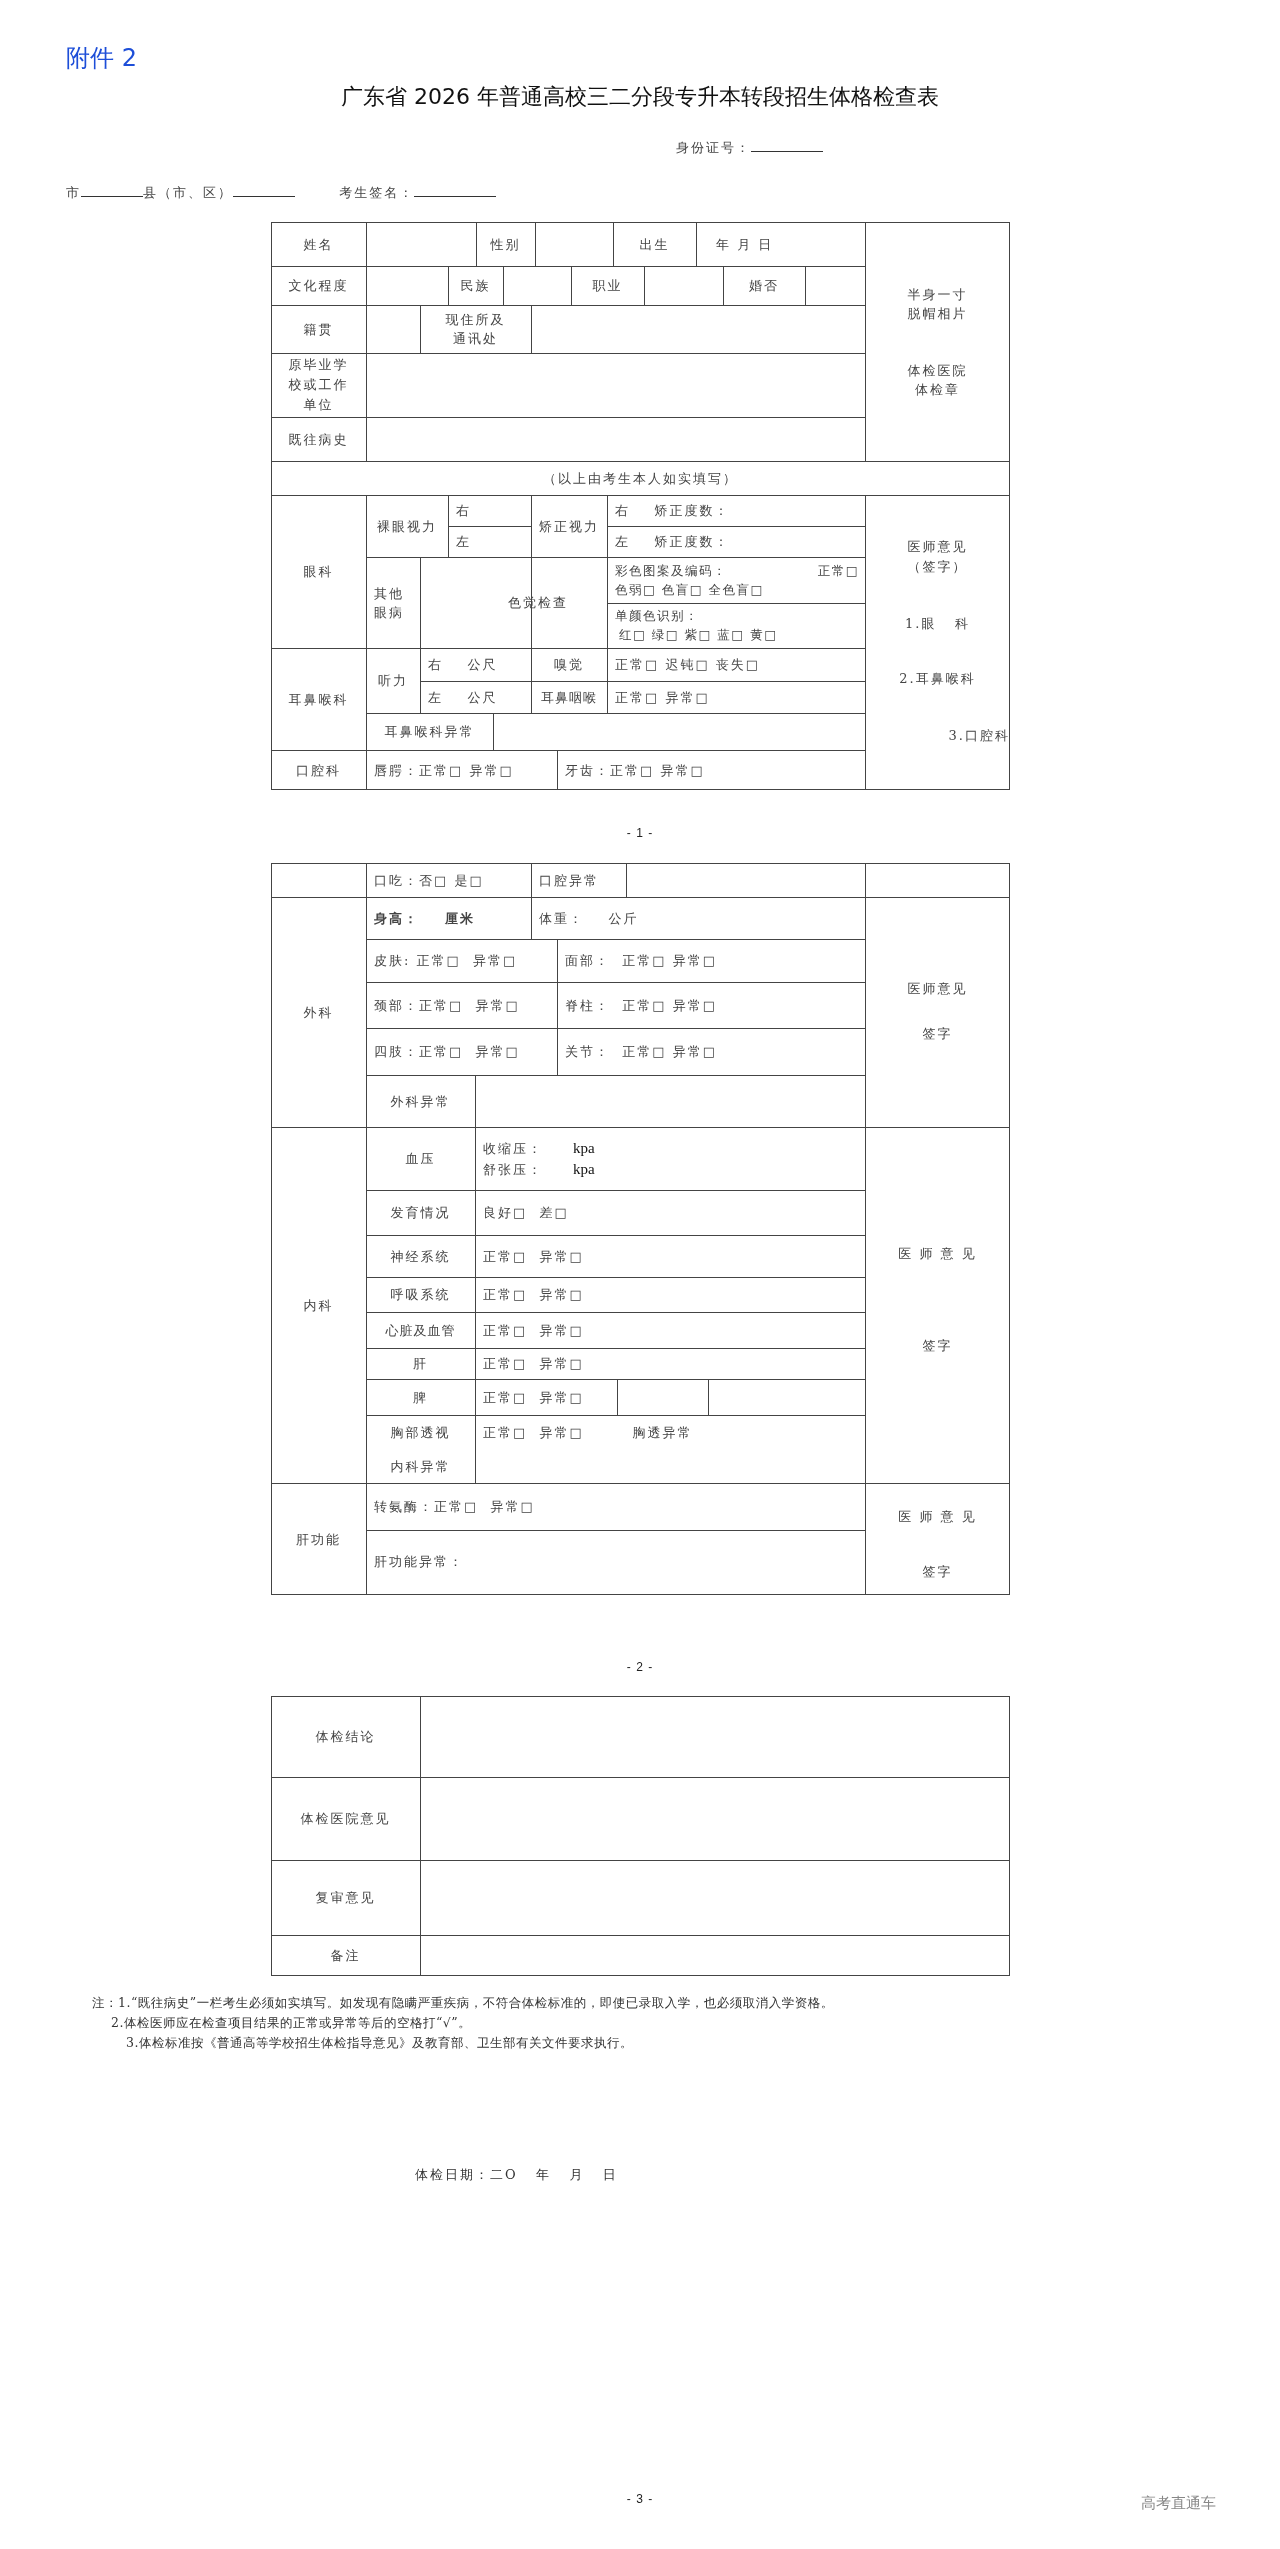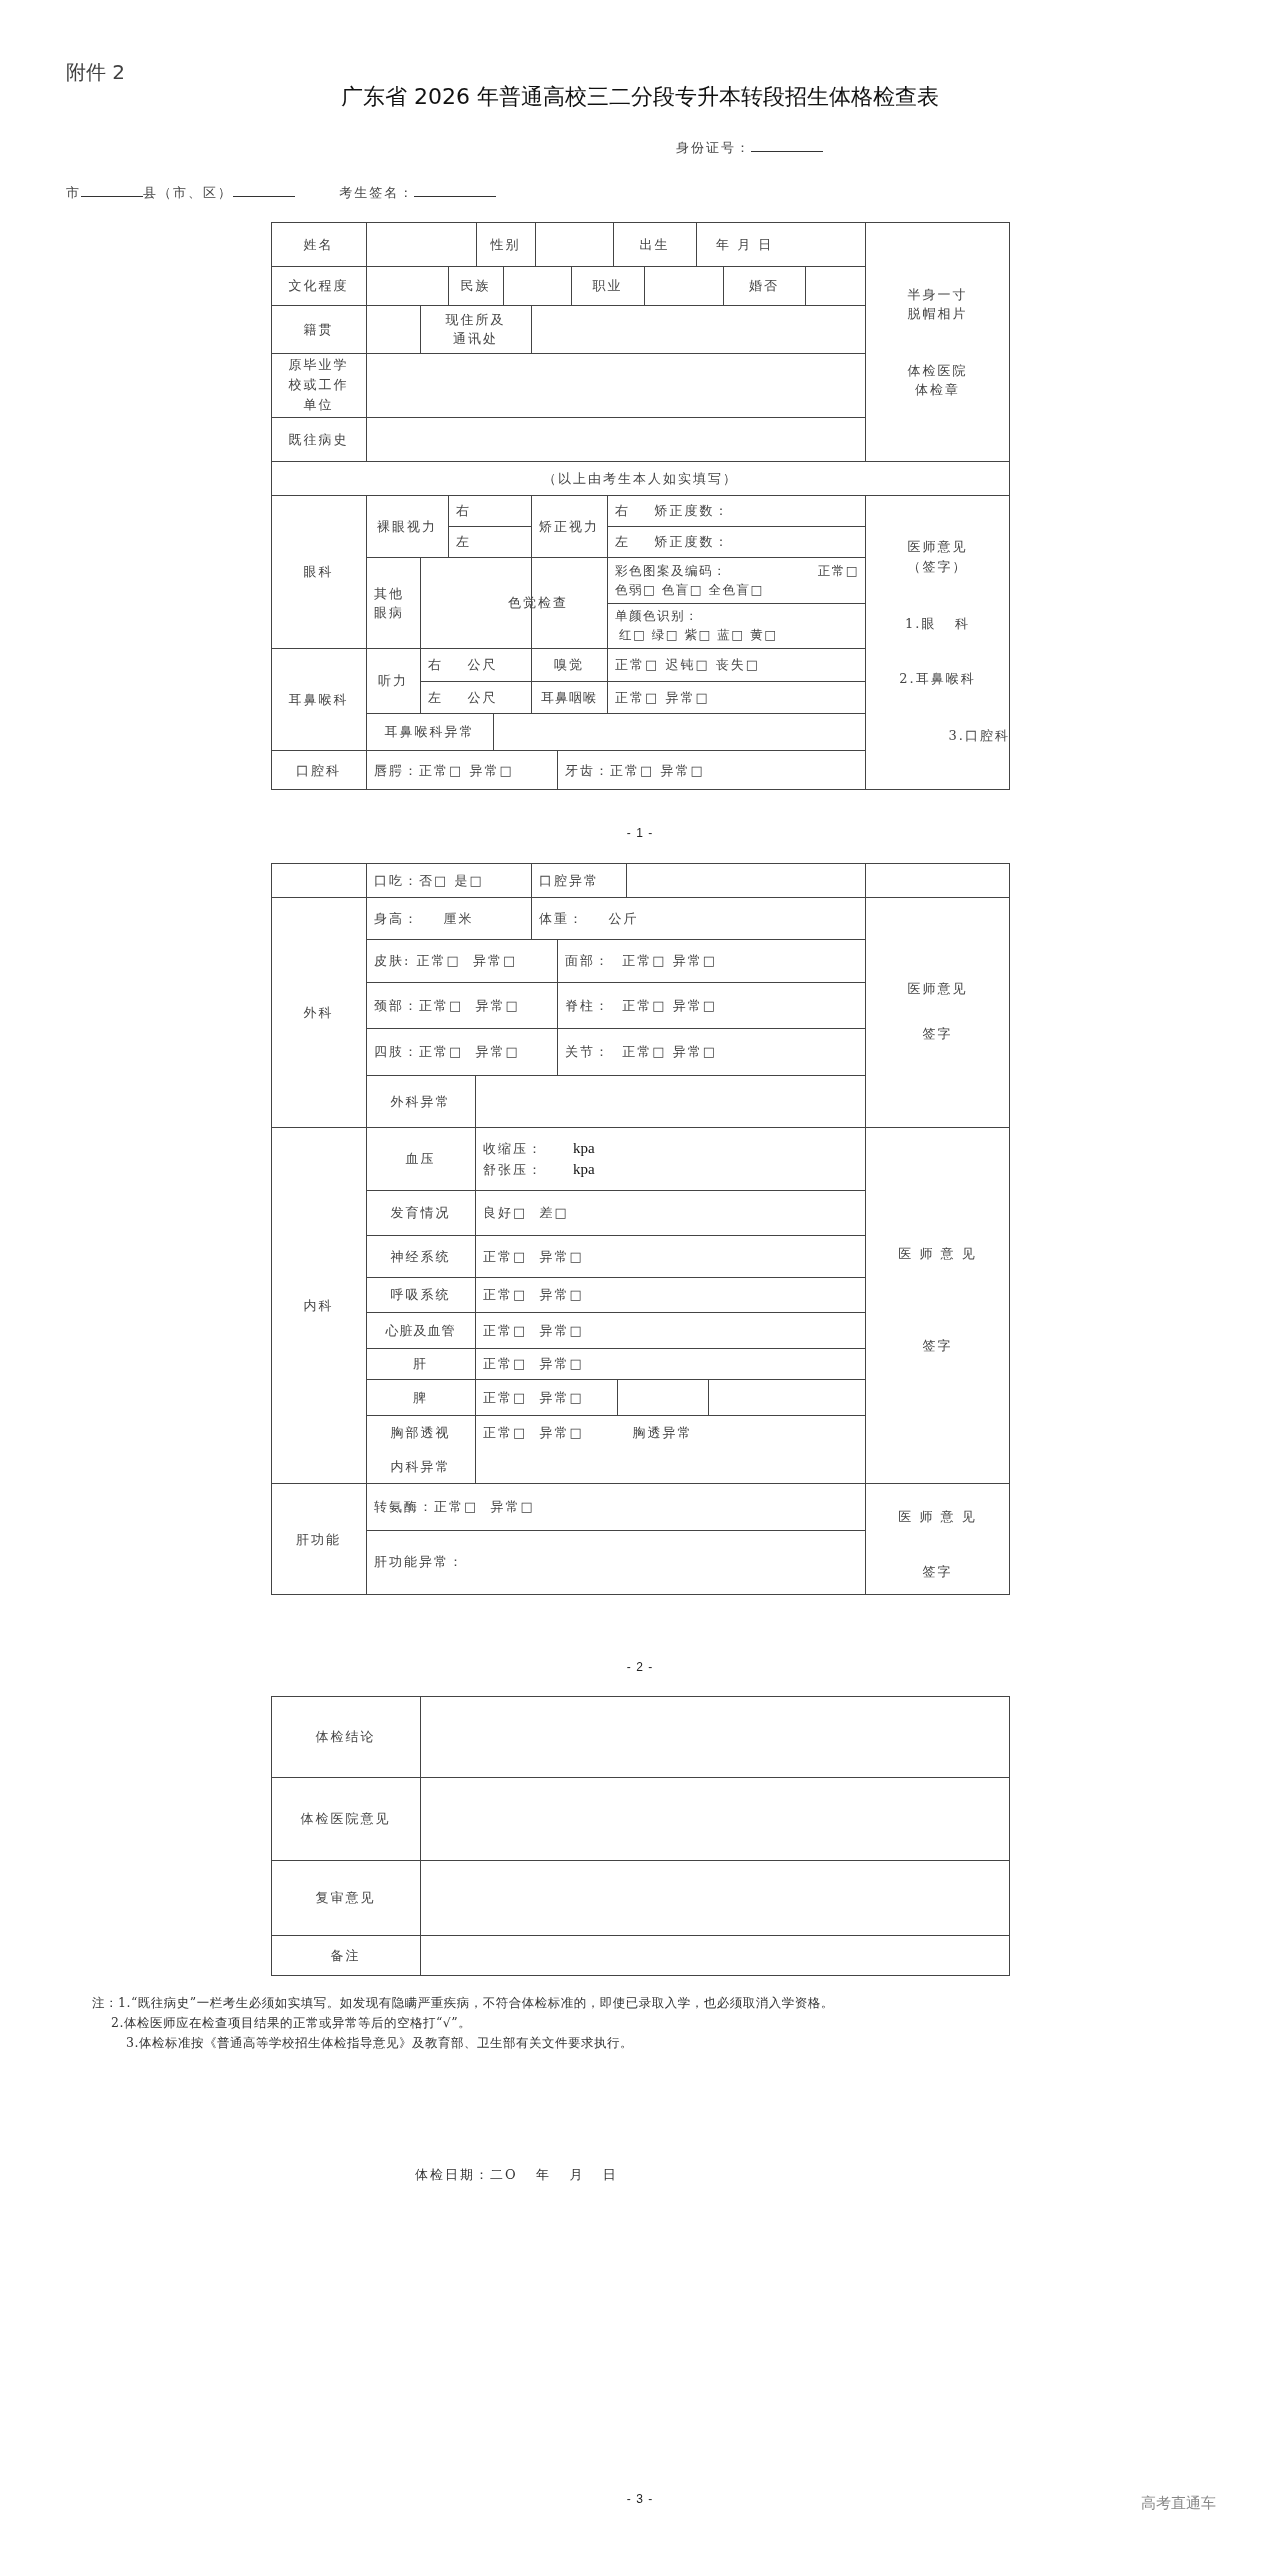--- a/index.html
+++ b/index.html
@@ -3,21 +3,21 @@
 <meta charset="utf-8">
 <style>
   html, body { margin:0; padding:0; background:#fff; }
   body { width:1280px; height:2549px; position:relative; overflow:hidden;
          font-family:"DejaVu Serif", serif; color:#333; }
   .abs { position:absolute; }
   .txt { position:absolute; white-space:nowrap; font-size:13px; color:#444; letter-spacing:2px; }
   .hl { position:absolute; height:0; border-top:1.5px solid #444; }
   .vl { position:absolute; width:0; border-left:1.5px solid #444; }
   .title { font-family:"DejaVu Sans", sans-serif; font-size:22px; color:#111; letter-spacing:0; }
-  .attach { font-family:"DejaVu Sans", sans-serif; font-size:20px; color:#404040; letter-spacing:0;margin-top:17px; }
+  .attach { font-family:"DejaVu Sans", sans-serif; font-size:24px; color:#1d4ed8; letter-spacing:0; }
   .uline { display:inline-block; border-bottom:1.5px solid #333; height:14px; vertical-align:baseline; }
   .pgnum { position:absolute; font-family:"Liberation Sans", sans-serif; font-size:12px; color:#222; letter-spacing:1px; }
   .cell { position:absolute; display:flex; align-items:center; justify-content:center;
           text-align:center; font-size:13px; color:#444; letter-spacing:2px; line-height:19px; }
   .cell.left { justify-content:flex-start; text-align:left; padding-left:8px; box-sizing:border-box; }
   .note { position:absolute; font-size:13px; color:#333; white-space:nowrap; letter-spacing:1px; }
   .watermark { position:absolute; font-family:"DejaVu Sans", sans-serif; font-size:15px; color:#888; }
   .kpa { font-family:"Liberation Serif", serif; font-size:15px; color:#111; letter-spacing:0; }
 </style>
 </head>
@@ -207,21 +207,21 @@
   <div class="vl" style="left:475px;top:1075px;height:52px;"></div>
   <div class="vl" style="left:475px;top:1127px;height:356px;"></div>
   <div class="vl" style="left:617px;top:1379px;height:36px;"></div>
   <div class="vl" style="left:708px;top:1379px;height:36px;"></div>
 
   <div class="cell left" style="left:366px;top:863px;width:165px;height:34px;">口吃：否□ 是□</div>
   <div class="cell left" style="left:531px;top:863px;width:95px;height:34px;">口腔异常</div>
   <div class="cell" style="left:626px;top:863px;width:239px;height:34px;"></div>
 
   <div class="cell" style="left:271px;top:897px;width:95px;height:230px;">外科</div>
-  <div class="cell left" style="left:366px;top:897px;width:165px;height:42px;white-space:pre;">身高：    厘米</div>
+  <div class="cell left" style="left:366px;top:897px;width:165px;height:42px;white-space:pre;font-weight:bold;">身高：    厘米</div>
   <div class="cell left" style="left:531px;top:897px;width:334px;height:42px;white-space:pre;">体重：    公斤</div>
   <div class="cell left" style="left:366px;top:939px;width:191px;height:43px;white-space:pre;">皮肤: 正常□  异常□</div>
   <div class="cell left" style="left:557px;top:939px;width:308px;height:43px;white-space:pre;">面部：  正常□ 异常□</div>
   <div class="cell left" style="left:366px;top:982px;width:191px;height:46px;white-space:pre;">颈部：正常□  异常□</div>
   <div class="cell left" style="left:557px;top:982px;width:308px;height:46px;white-space:pre;">脊柱：  正常□ 异常□</div>
   <div class="cell left" style="left:366px;top:1028px;width:191px;height:47px;white-space:pre;text-align:right;">四肢：正常□  异常□</div>
   <div class="cell left" style="left:557px;top:1028px;width:308px;height:47px;white-space:pre;">关节：  正常□ 异常□</div>
   <div class="cell" style="left:366px;top:1075px;width:109px;height:52px;">外科异常</div>
   <div class="cell" style="left:475px;top:1075px;width:390px;height:52px;"></div>
   <div class="abs" style="left:865px;top:897px;width:145px;height:230px;text-align:center;font-size:13px;color:#444;letter-spacing:2px;">

